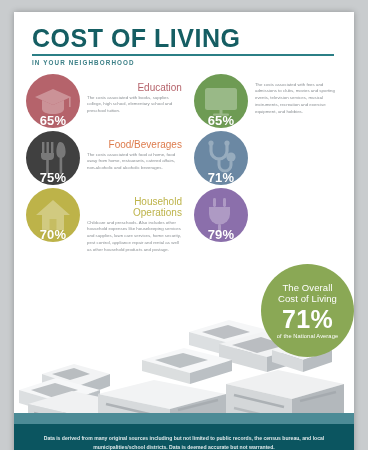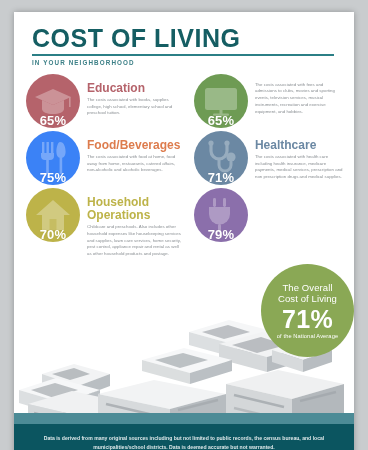--- a/index.html
+++ b/index.html
@@ -98,24 +98,25 @@
     text-shadow: 0 0 2px rgba(0,0,0,0.08);
   }
 
   .ctext {
     padding-left: 7px;
     padding-top: 8px;
     flex: 1 1 auto;
     min-width: 0;
   }
   .cname {
-    font-size: 12px;
-    font-weight: bold;
+    font-size: 10px;
+    font-weight: normal;
     line-height: 1.1;
     margin-bottom: 2px;
+    text-align: right;
   }
   .cdesc {
     font-size: 4.4px;
     line-height: 1.55;
     color: #8a8f93;
   }
 
   
   .overall-wrap {
     position: absolute;
@@ -240,21 +241,21 @@
           <span class="pct">65%</span>
         </div>
         <div class="ctext">
           <div class="cdesc">The costs associated with fees and admissions to clubs, movies and sporting events, television services, musical instruments, recreation and exercise equipment, and hobbies.</div>
         </div>
       </div>
     </div>
 
     <div class="row" style="margin-top:3px">
       <div class="cell">
-        <div class="bubble" style="background:#3b82f6">
+        <div class="bubble" style="background:#404040">
           <span class="glyph">
             <svg width="32" height="36" viewBox="0 0 32 36">
               <rect x="5" y="2" width="2.4" height="12" fill="#ffffff"></rect>
               <rect x="9.5" y="2" width="2.4" height="12" fill="#ffffff"></rect>
               <rect x="14" y="2" width="2.4" height="12" fill="#ffffff"></rect>
               <path d="M4 13 h13 v3 a4 4 0 0 1 -4 4 h-1.2 v14 h-2.6 v-14 h-1.2 a4 4 0 0 1 -4 -4 z" fill="#ffffff"></path>
               <path d="M23 2 c4 0 5.6 5 5.6 10 c0 3.6 -1.6 5.4 -3.4 5.8 v16.2 h-2.6 v-16.2 c-1.8 -0.4 -3.2 -2.2 -3.2 -5.8 c0 -5 1.6 -10 3.6 -10 z" fill="#ffffff"></path>
             </svg>
           </span>
           <span class="pct">75%</span>
@@ -270,24 +271,20 @@
           <span class="glyph">
             <svg width="34" height="36" viewBox="0 0 34 36">
               <path d="M7 3 v8 a8 8 0 0 0 16 0 v-8" stroke="#ffffff" stroke-width="3.2" fill="none" stroke-linecap="round"></path>
               <circle cx="7" cy="3" r="2.6" fill="#ffffff"></circle>
               <circle cx="23" cy="3" r="2.6" fill="#ffffff"></circle>
               <path d="M15 19 v6 a6 6 0 0 0 12 0 v-3" stroke="#ffffff" stroke-width="3" fill="none" stroke-linecap="round"></path>
               <circle cx="27" cy="17" r="4.6" fill="#ffffff"></circle>
             </svg>
           </span>
           <span class="pct">71%</span>
-        </div>
-        <div class="ctext">
-          <div class="cname" style="color:#6b88a3">Healthcare</div>
-          <div class="cdesc">The costs associated with health care including health insurance, medicare payments, medical services, prescription and non prescription drugs and medical supplies.</div>
         </div>
       </div>
     </div>
 
     <div class="row" style="margin-top:3px">
       <div class="cell">
         <div class="bubble" style="background:#bdb349">
           <span class="glyph">
             <svg width="36" height="34" viewBox="0 0 36 34">
               <path d="M18 2 L35 17 H29 V32 H7 V17 H1 Z" fill="#ffffff"></path>

